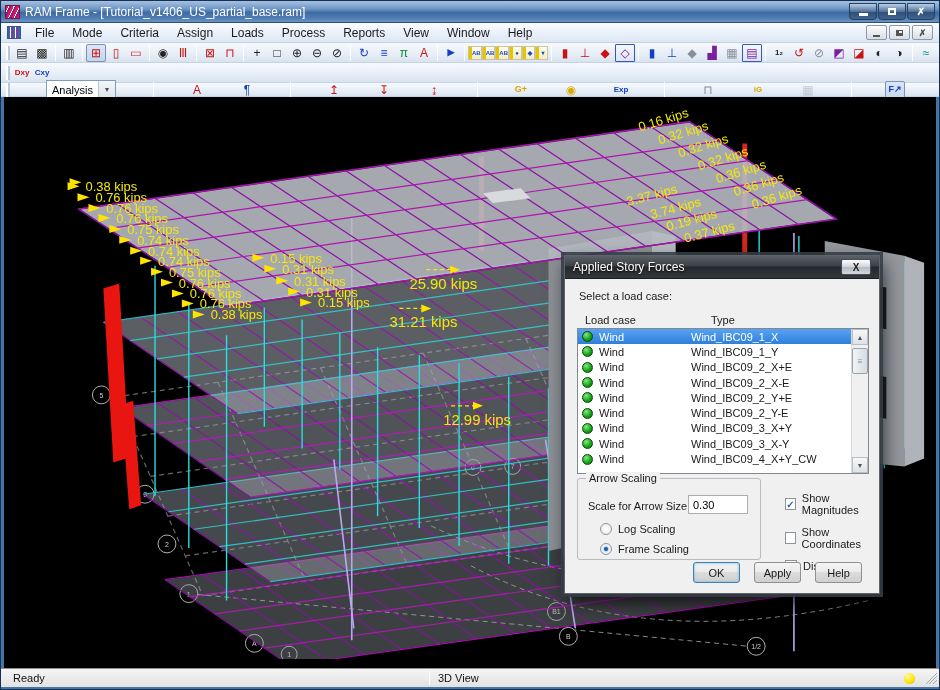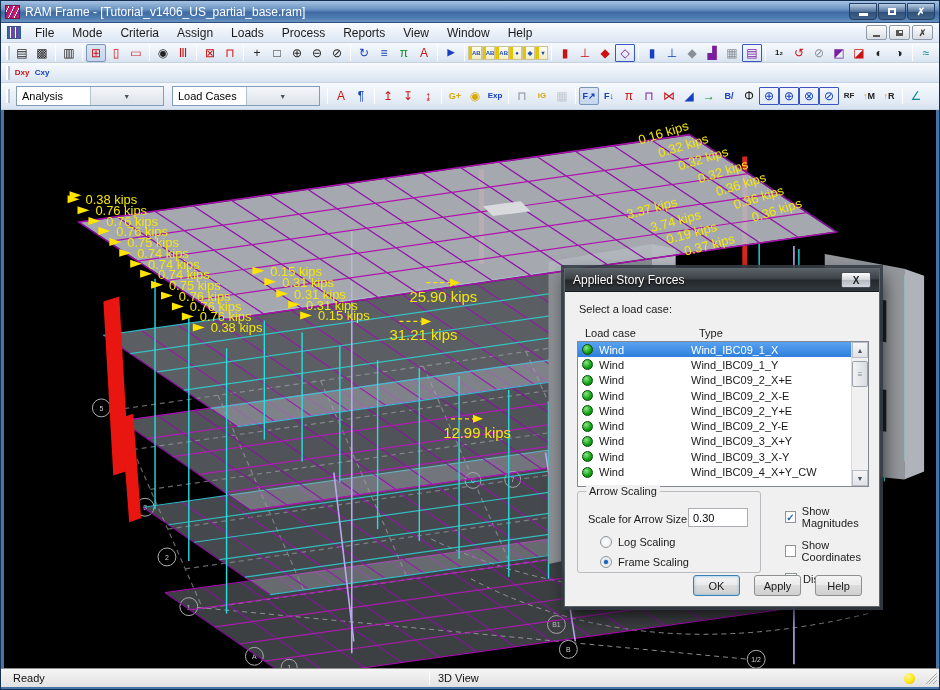--- a/index.html
+++ b/index.html
@@ -28,21 +28,21 @@
   .mitem { padding:2px 8px; }
   .mdibtns { margin-left:auto; display:flex; gap:2px; }
   .mdib { width:21px; height:15px; border:1px solid #8d99a8; border-radius:2px; background:linear-gradient(#fdfdfd,#d8dde4);
     font-size:9px; color:#444; display:flex; align-items:center; justify-content:center; font-weight:bold; }
   .mdib .bar { width:7px; height:2px; background:#555; margin-top:6px; }
   .mdib .box2 { width:7px; height:6px; border:1px solid #555; box-shadow:2px -2px 0 -0px #555 inset; }
 
   
   .toolbar { display:flex; align-items:center; padding:1px 3px; background:linear-gradient(#f7fafd,#e3ebf5 70%,#d8e3f0);
     border-bottom:1px solid #c8d3e1; }
-  .tb1 { height:20px; } .tb2 { height:20px; } .tb3 { height:27px; }
+  .tb1 { height:20px; } .tb2 { height:20px; } .tb3 { height:14px;gap:30px; }
   .grip { width:4px; height:14px; margin:0 2px; border-left:2px solid #fff; border-right:2px solid #b9c6d6; }
   .sep { width:1px; height:16px; background:#b9c4d2; border-right:1px solid #fff; margin:0 3px; }
   .tbi { min-width:20px; height:18px; padding:0 1px; display:flex; align-items:center; justify-content:center;
     font-size:12px; line-height:1; color:#333; border:1px solid transparent; border-radius:2px; }
   .tbi.pressed { border:1px solid #7a93b8; background:linear-gradient(#dce6f5,#c4d5ee); }
   .tbi.dis { opacity:.4; }
   .red { color:#cc1111; } .blue { color:#1540c0; } .gold { color:#d8a700; } .green { color:#0d8a2a; }
   .purple { color:#7a1d9e; } .gray { color:#8a8f96; } .teal { color:#0b8f93; } .dark { color:#222; }
   .small { font-size:9px; font-weight:bold; } .tiny { font-size:8px; font-weight:bold; }
   .boxed { border:1px solid #3a55c0 !important; border-radius:1px; }
@@ -64,21 +64,21 @@
 
   
   .dialog { position:absolute; left:560px; top:158px; width:316px; height:339px; background:#f0f0f0;
     border:1px solid #5e6569; box-shadow:0 0 0 3px rgba(52,60,70,.88), 3px 8px 18px rgba(0,0,0,.75); font-size:11px; color:#1a1a1a; }
   .dtitle { height:23px; display:flex; align-items:center; padding:0 8px; color:#fff; font-size:12px;
     background:linear-gradient(#5a6167,#3b4146 45%,#23282c 50%,#33383d); border-bottom:1px solid #191c1f; }
   .dtitle span { flex:1; text-shadow:0 1px 2px #000; }
   .dclose { width:30px; height:16px; border:1px solid #454c55; border-radius:2px; background:linear-gradient(#fdfdfd,#cfd4d9 50%,#b4bac1 52%,#d4d9de);
     color:#222; font-size:10px; font-weight:bold; display:flex; align-items:center; justify-content:center; }
   .dlabel { position:absolute; left:14px; top:34px; }
-  .colhead { position:absolute; top:58px; } .ch1 { left:20px; } .ch2 { left:134px; }
+  .colhead { position:absolute; top:58px; } .ch1 { left:20px; } .ch2 { left:146px; }
   .listbox { position:absolute; left:12px; top:72px; width:292px; height:146px; background:#fff; border:1px solid #828790; display:flex; }
   .rows { flex:1; overflow:hidden; }
   .lrow { height:15.3px; display:flex; align-items:center; }
   .lrow.sel { background:linear-gradient(#58a2f0,#2e7fdc); color:#fff; }
   .dot { width:11px; height:11px; border-radius:50%; margin:0 6px 0 4px;
     background:radial-gradient(circle at 35% 30%, #86e886, #12a012 60%, #066b06); border:1px solid #044d04; }
   .lc { width:92px; } .lt { flex:1; }
   .sbar { width:17px; background:#f0f0f0; border-left:1px solid #d9d9d9; display:flex; flex-direction:column; }
   .sb { height:16px; background:linear-gradient(#f7f7f7,#dfe2e6); border:1px solid #b9bec6; font-size:7px; color:#4a5560;
     display:flex; align-items:center; justify-content:center; }
@@ -231,24 +231,20 @@
     <span class="tbi red tiny">Dxy</span>
     <span class="tbi blue tiny">Cxy</span>
   </div>
 
   <div class="toolbar tb3">
     <div class="grip"></div>
     <div class="dd">
       <span>Analysis</span>
       <span class="ddb">▼</span>
     </div>
-    <div class="dd">
-      <span>Load Cases</span>
-      <span class="ddb">▼</span>
-    </div>
     <div class="sep"></div>
     <span class="tbi red">A</span>
     <span class="tbi blue">¶</span>
     <div class="sep"></div>
     <span class="tbi red">↥</span>
     <span class="tbi red">↧</span>
     <span class="tbi red">↨</span>
     <div class="sep"></div>
     <span class="tbi gold small">G+</span>
     <span class="tbi gold">◉</span>

